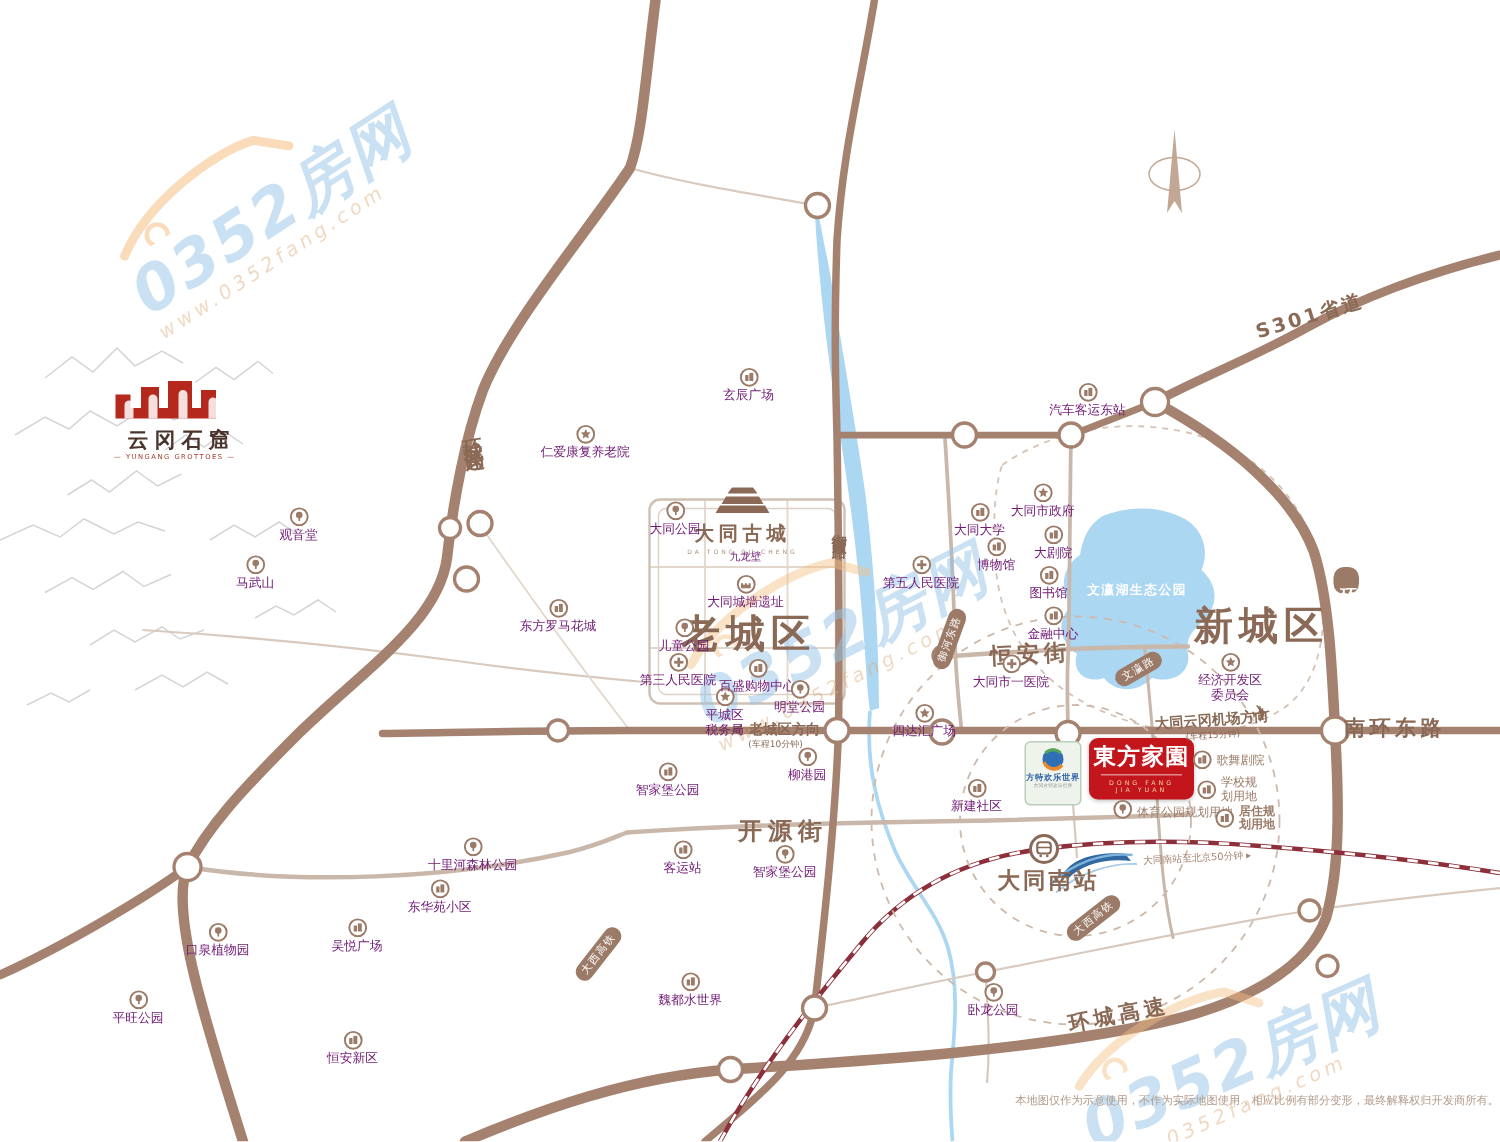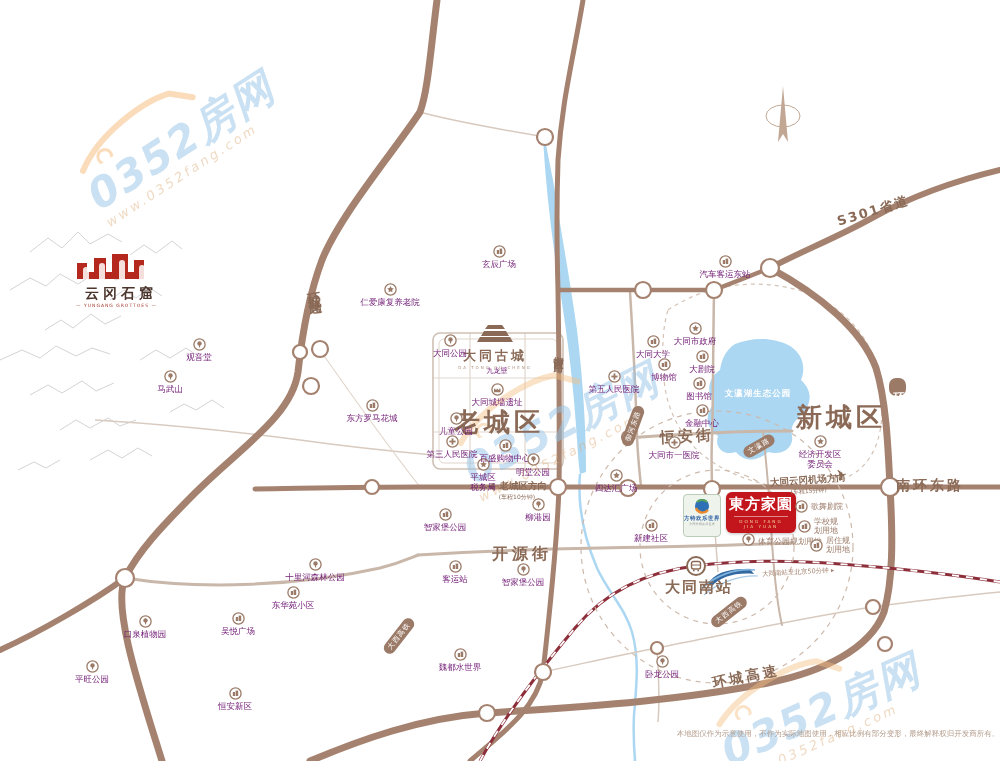--- a/index.html
+++ b/index.html
@@ -519,21 +519,21 @@
       </svg>
       <span class="pl">歌舞剧院</span>
     </div>
   <div class="poi-row" style="left:798px;top:517px;">
       <svg class="ic">
         <use href="#ico-bldg"></use>
       </svg>
       <span class="pl">学校规
 划用地</span>
     </div>
-  <div class="poi-row" style="left:810px;top:536px;">
+  <div class="poi-row" style="left:810px;top:536px;font-weight:bold;">
       <svg class="ic">
         <use href="#ico-bldg"></use>
       </svg>
       <span class="pl">居住规
 划用地</span>
     </div>
 
   <div class="disc">本地图仅作为示意使用，不作为实际地图使用，相应比例有部分变形，最终解释权归开发商所有。</div>
 </div>
 

